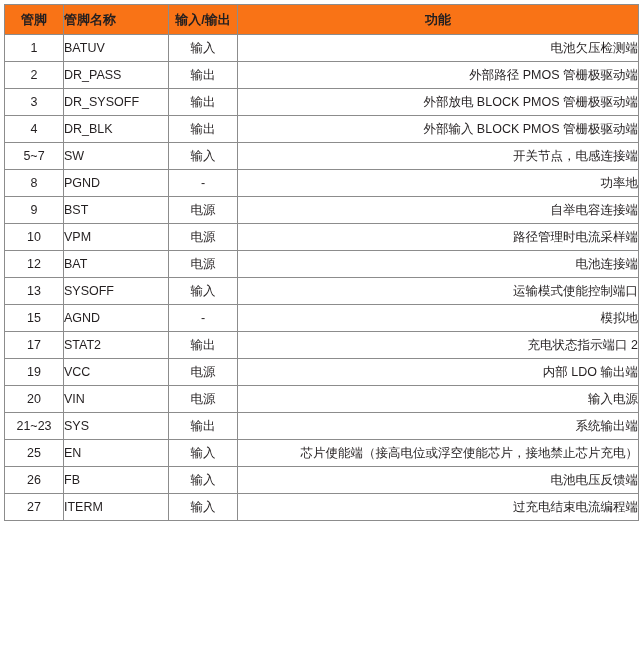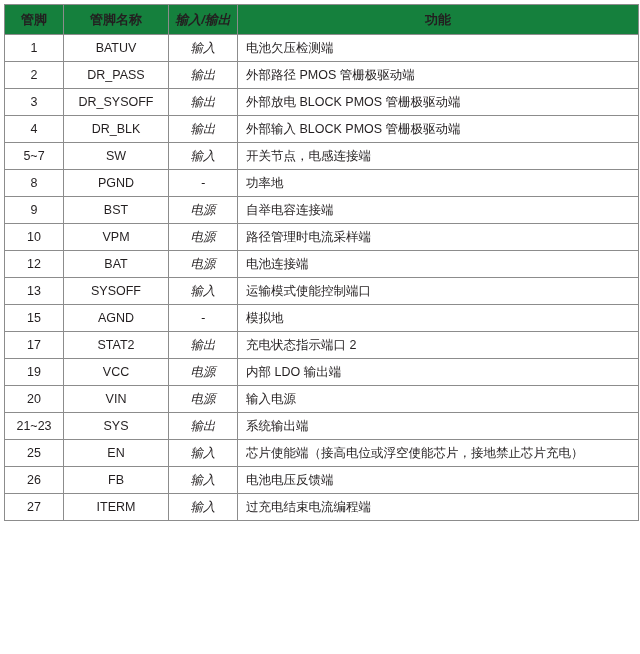--- a/index.html
+++ b/index.html
@@ -22,29 +22,29 @@
   }
   .pin-table th, .pin-table td {
     border: 1px solid #8c8c8c;
     padding: 0;
     height: 26px;
     font-size: 12.5px;
     font-weight: normal;
     vertical-align: middle;
   }
   .pin-table thead th {
-    background: #15803d;
+    background: #f97316;
     font-weight: bold;
     font-size: 13px;
     height: 29px;
   }
   .col-pin   { width: 58px;  text-align: center; }
-  .col-name  { width: 104px; text-align: center; }
-  .col-io    { width: 68px;  text-align: center; font-style: italic; }
-  .col-func  { width: 400px; text-align: left; }
+  .col-name  { width: 104px; text-align: left; }
+  .col-io    { width: 68px;  text-align: center; }
+  .col-func  { width: 400px; text-align: right; }
   .col-func.cell { padding-left: 8px; }
   .func-head { text-align: center; }
 </style>
 </head>
 <body>
 
 <table class="pin-table">
   <thead>
     <tr>
       <th class="col-pin">管脚</th>

